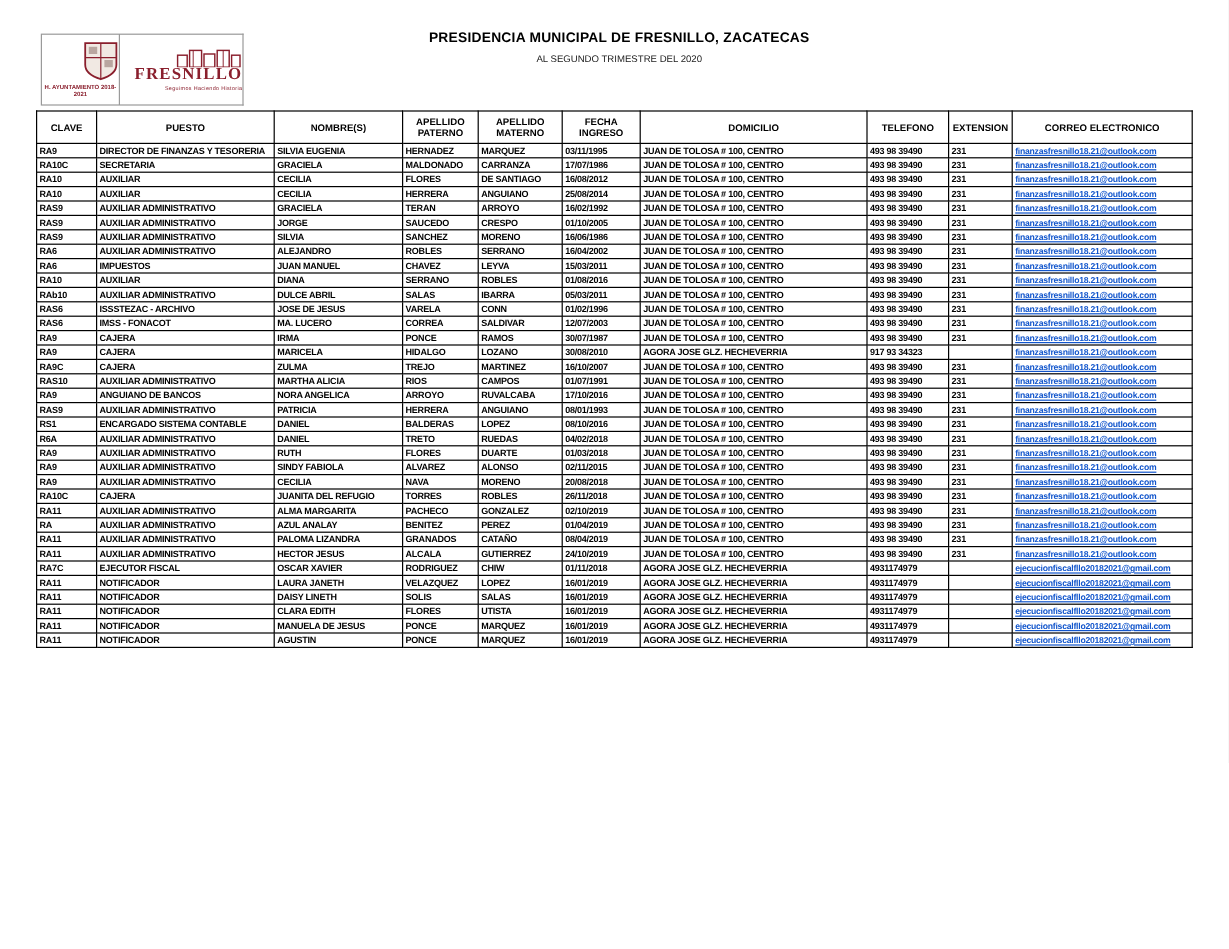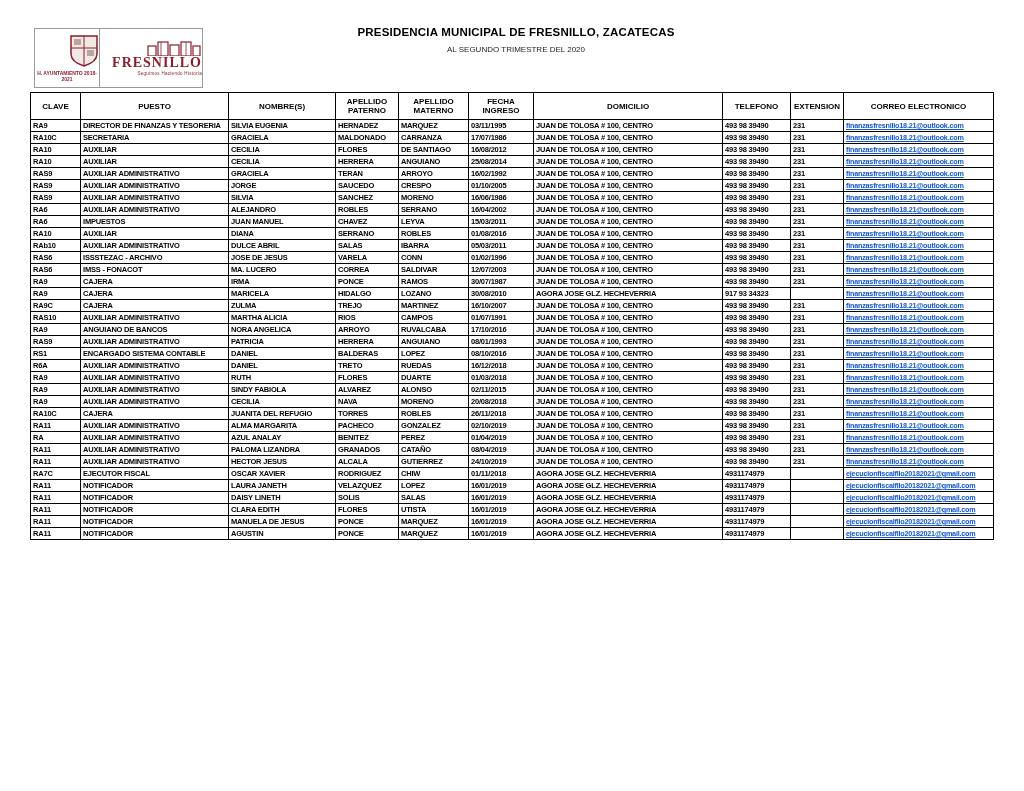--- a/index.html
+++ b/index.html
@@ -340,21 +340,21 @@
           <td>493 98 39490</td>
           <td>231</td>
           <td><span class="email">finanzasfresnillo18.21@outlook.com</span></td>
         </tr>
         <tr>
           <td>R6A</td>
           <td>AUXILIAR ADMINISTRATIVO</td>
           <td>DANIEL</td>
           <td>TRETO</td>
           <td>RUEDAS</td>
-          <td>16/12/2018</td>
+          <td>04/02/2018</td>
           <td>JUAN DE TOLOSA # 100, CENTRO</td>
           <td>493 98 39490</td>
           <td>231</td>
           <td><span class="email">finanzasfresnillo18.21@outlook.com</span></td>
         </tr>
         <tr>
           <td>RA9</td>
           <td>AUXILIAR ADMINISTRATIVO</td>
           <td>RUTH</td>
           <td>FLORES</td>

